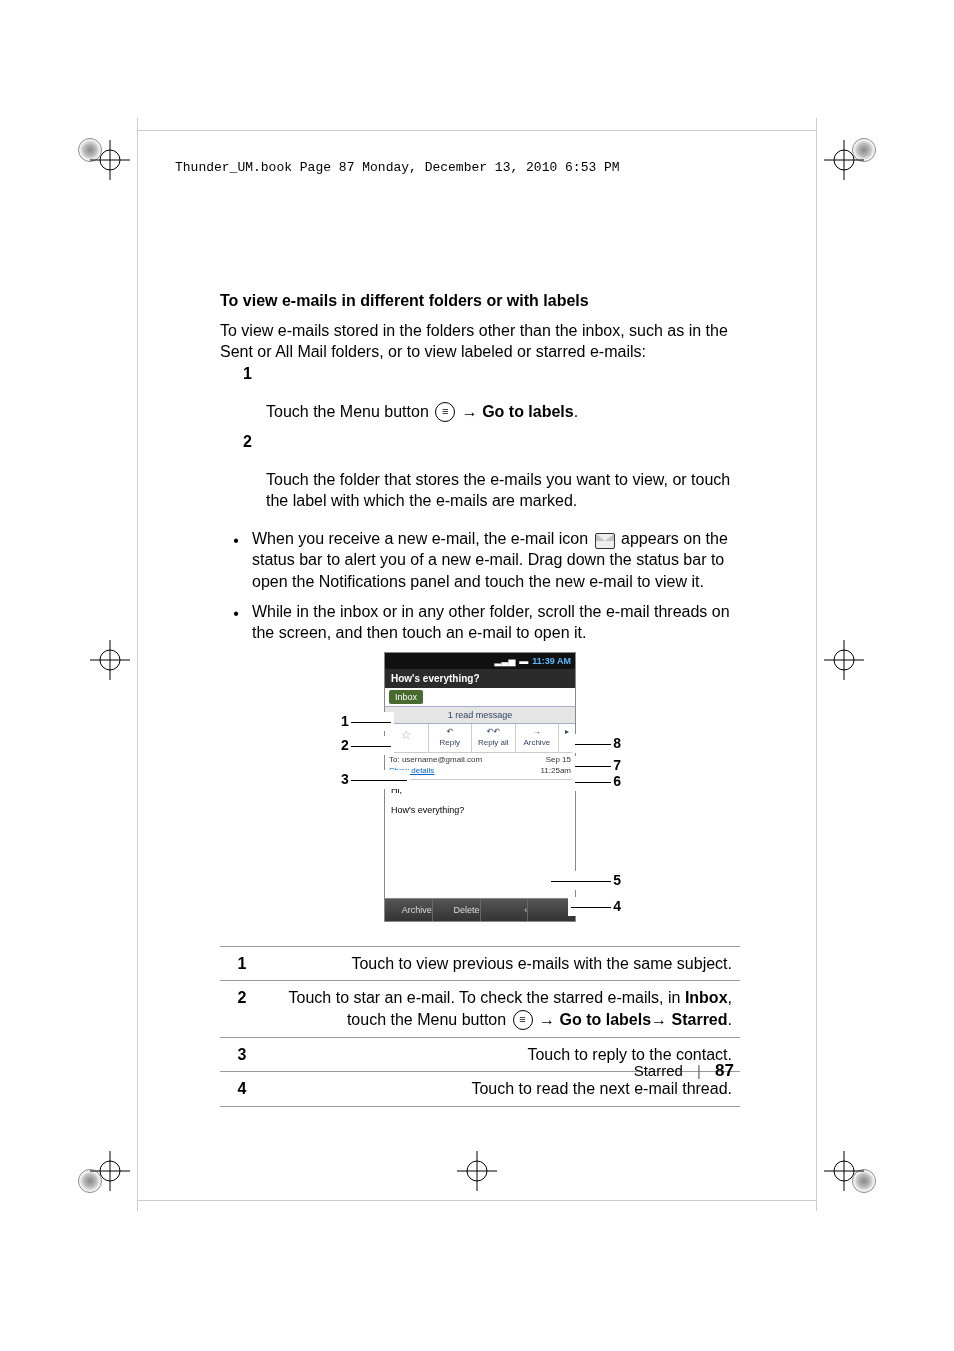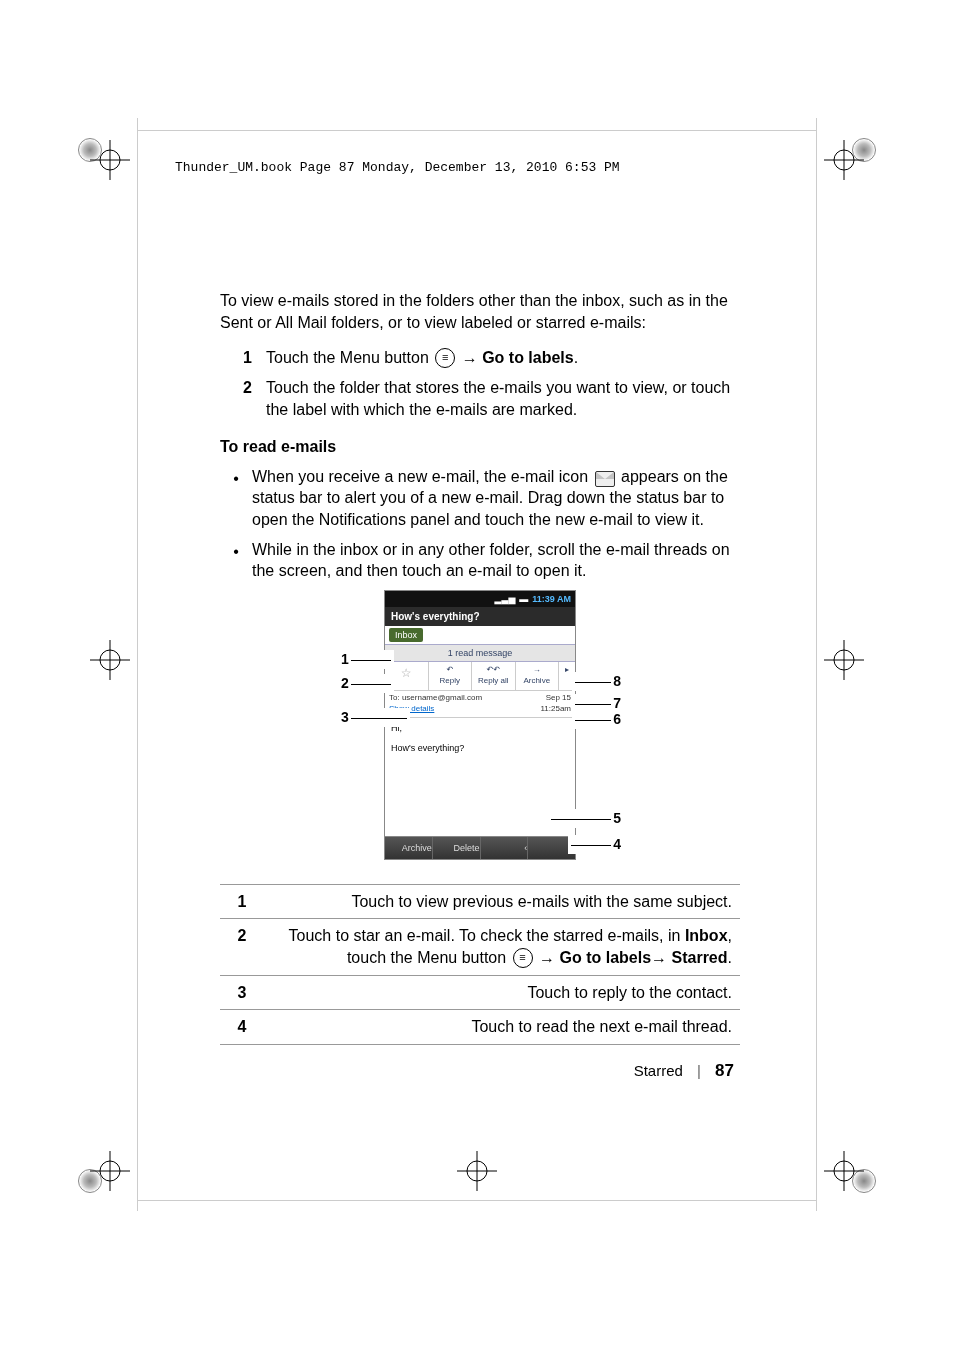--- a/index.html
+++ b/index.html
@@ -58,38 +58,38 @@
     left:220px;
     width:520px;
     font-size:16px;
     line-height:1.35;
   }
 
   .sect-head {
     font-weight:bold;
     margin-bottom:8px;
   }
-  .para { margin-bottom:14px; }
+  .para { }
 
   ol.steps {
     list-style: none;
     padding:0; margin:0 0 16px 0;
   }
   ol.steps > li {
     display:flex;
     margin-bottom:8px;
   }
   ol.steps .num {
     width:32px;
     font-weight:bold;
     text-align:right;
     padding-right:14px;
     flex-shrink:0;
   }
-  ol.steps .txt { flex:1; }
+  ol.steps .txt { flex:1;margin-top:38px; }
 
   ul.bul {
     list-style:none;
     padding:0; margin:0 0 8px 0;
   }
   ul.bul > li {
     display:flex;
     margin-bottom:8px;
   }
   ul.bul .dot {
@@ -331,39 +331,39 @@
       <circle cx="20" cy="20" r="10" fill="none" stroke="#000"></circle>
       <line x1="0" y1="20" x2="40" y2="20" stroke="#000"></line>
       <line x1="20" y1="0" x2="20" y2="40" stroke="#000"></line>
     </svg>
 </div>
 
 <div class="book-header">Thunder_UM.book  Page 87  Monday, December 13, 2010  6:53 PM</div>
 
 <div class="content">
 
+  <div class="sect-head">To view e-mails in different folders or with labels</div>
   <div class="para">To view e-mails stored in the folders other than the inbox, such as in the Sent or All Mail folders, or to view labeled or starred e-mails:</div>
 
   <ol class="steps">
     <li>
       <span class="num">1</span>
       <span class="txt">
         <span>Touch the Menu button </span>
         <span class="inline-icon menu"></span>
         <span>→ </span>
         <span class="bold">Go to labels</span><span>.</span>
       </span>
     </li>
     <li>
       <span class="num">2</span>
       <span class="txt">Touch the folder that stores the e-mails you want to view, or touch the label with which the e-mails are marked.</span>
     </li>
   </ol>
 
-  <div class="sect-head">To read e-mails</div>
 
   <ul class="bul">
     <li>
       <span class="dot">•</span>
       <span class="txt">
         When you receive a new e-mail, the e-mail icon
         <span class="inline-icon mail"></span>
         appears on the status bar to alert you of a new e-mail. Drag down the status bar to open the Notifications panel and touch the new e-mail to view it.
       </span>
     </li>

